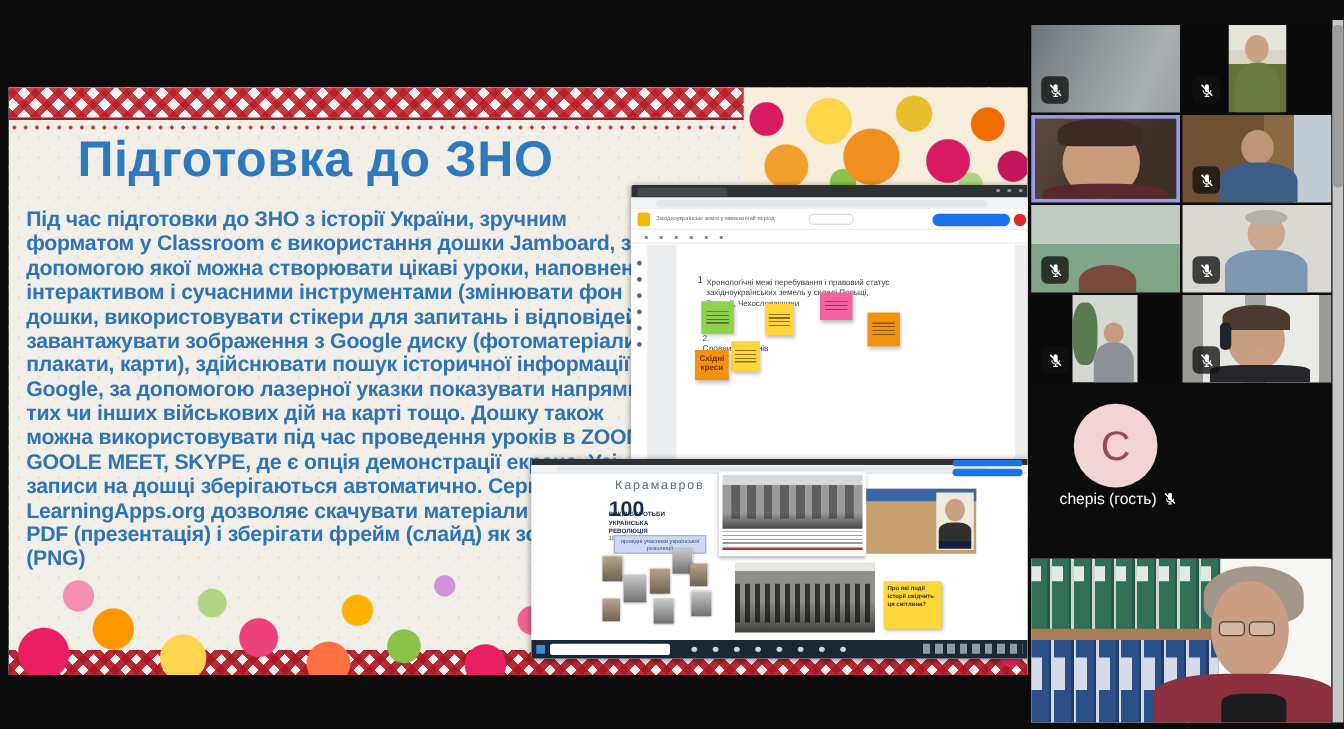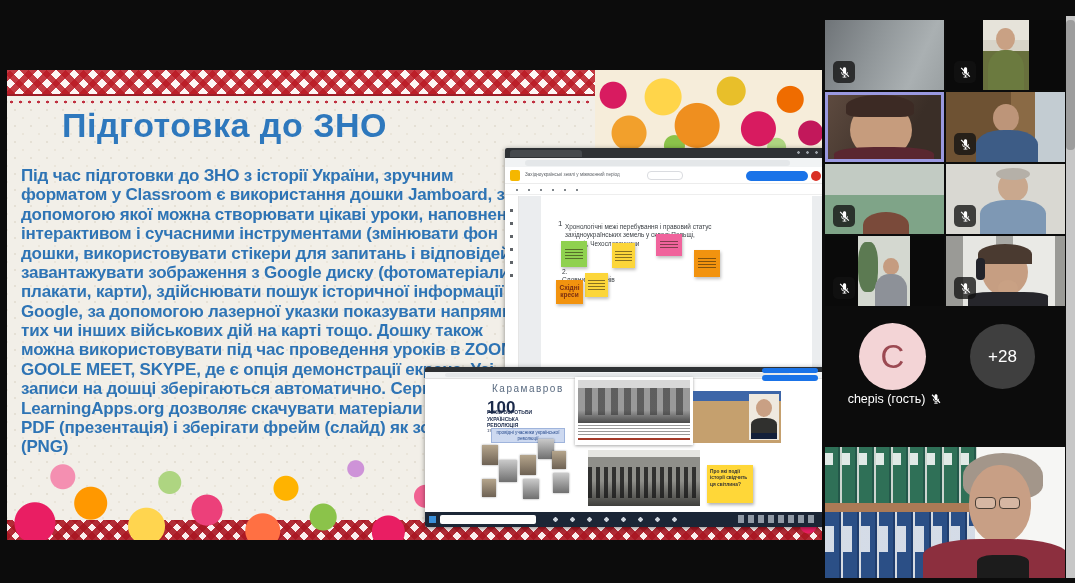--- a/index.html
+++ b/index.html
@@ -51,21 +51,21 @@
      radial-gradient(circle at 82% 93%,#e91e63 0 16px,transparent 17px),
      radial-gradient(circle at 12% 45%,#f48fb1 0 12px,transparent 13px),
      radial-gradient(circle at 35% 50%,#aed581 0 11px,transparent 12px),
      radial-gradient(circle at 60% 55%,#ffb300 0 12px,transparent 13px),
      radial-gradient(circle at 90% 62%,#f06292 0 11px,transparent 12px),
      radial-gradient(circle at 75% 38%,#ce93d8 0 8px,transparent 9px);}
   .flowers-br{position:absolute;left:770px;top:420px;width:45px;height:50px;z-index:3;
     background-image:radial-gradient(circle at 30% 40%,#d32f2f 0 9px,transparent 10px),
      radial-gradient(circle at 70% 70%,#e91e63 0 8px,transparent 9px),
      radial-gradient(circle at 60% 20%,#8bc34a 0 6px,transparent 7px);}
-  .slide-title{position:absolute;left:55px;top:36px;z-index:4;font-size:34px;font-weight:600;color:#2e78bd;letter-spacing:.5px;}
+  .slide-title{position:absolute;left:55px;top:36px;z-index:4;font-size:40px;font-weight:600;color:#2e78bd;letter-spacing:.5px;}
   .slide-body{position:absolute;left:14px;top:96px;width:508px;z-index:4;font-size:17px;line-height:1.14;
     font-weight:bold;color:#2e74b5;letter-spacing:-.2px;}
 
   
   .bwin{position:absolute;background:#fff;border-radius:2px;box-shadow:0 1px 5px rgba(0,0,0,.45);z-index:5;overflow:hidden;}
   .b1{left:498px;top:78px;width:319px;height:234px;}
   .b2{left:418px;top:297px;width:399px;height:160px;}
   .tabsbar{position:absolute;left:0;top:0;width:100%;background:#2e3134;}
   .addrbar{position:absolute;left:0;width:100%;background:#f1f3f4;border-bottom:1px solid #e0e0e0;}
   .urlpill{position:absolute;left:20px;top:2px;right:34px;height:6px;border-radius:3px;background:#e4e7e9;}
@@ -366,23 +366,20 @@
           <path d="M6.5 11.5a5.5 5.5 0 0 0 11 0" fill="none" stroke="#fff" stroke-width="1.7"></path>
           <path d="M12 17v3.5M8.5 20.5h7" stroke="#fff" stroke-width="1.7"></path>
           <path d="M4 3.5 20 19.5" stroke="#fff" stroke-width="2.2"></path>
         </svg>
       </div>
   </div>
 
   <div class="avatar av-c">
     <span>C</span>
   </div>
-  <div class="avatar av-more">
-    <span>+28</span>
-  </div>
   <div class="av-name">
     <span>chepis (гость)</span>
     <svg class="mi" viewBox="0 0 24 24" style="width:12px;height:12px;">
         <path d="M12 2.5c1.7 0 3 1.3 3 3v6c0 1.7-1.3 3-3 3s-3-1.3-3-3v-6c0-1.7 1.3-3 3-3z" fill="#fff"></path>
         <path d="M6.5 11.5a5.5 5.5 0 0 0 11 0" fill="none" stroke="#fff" stroke-width="1.7"></path>
         <path d="M12 17v3.5M8.5 20.5h7" stroke="#fff" stroke-width="1.7"></path>
         <path d="M4 3.5 20 19.5" stroke="#fff" stroke-width="2.2"></path>
       </svg>
   </div>
 

